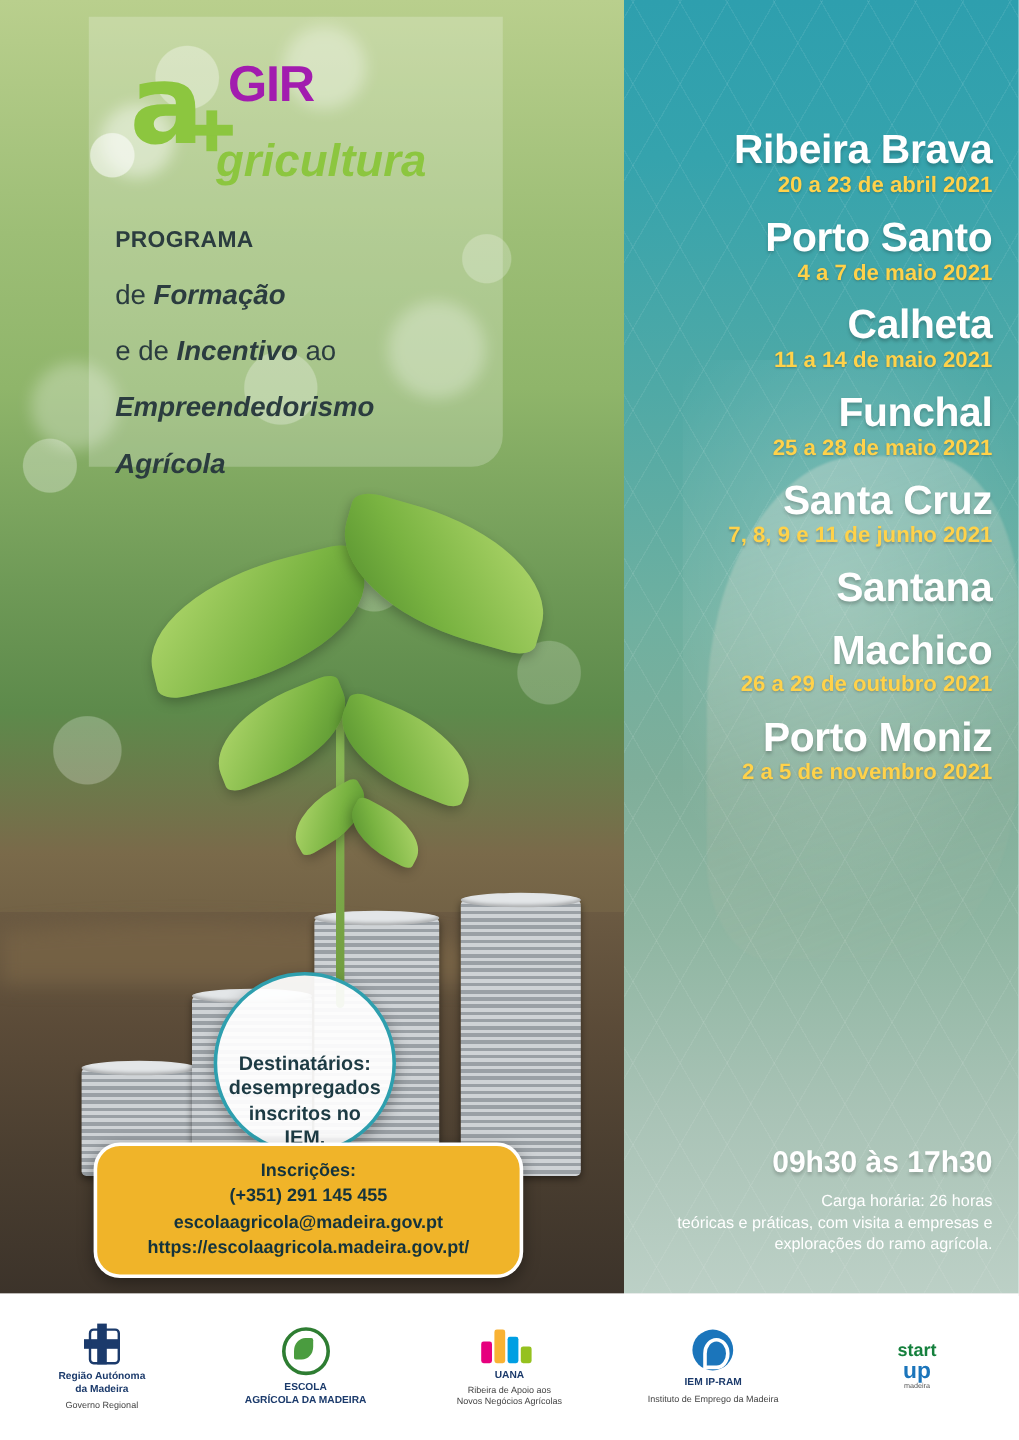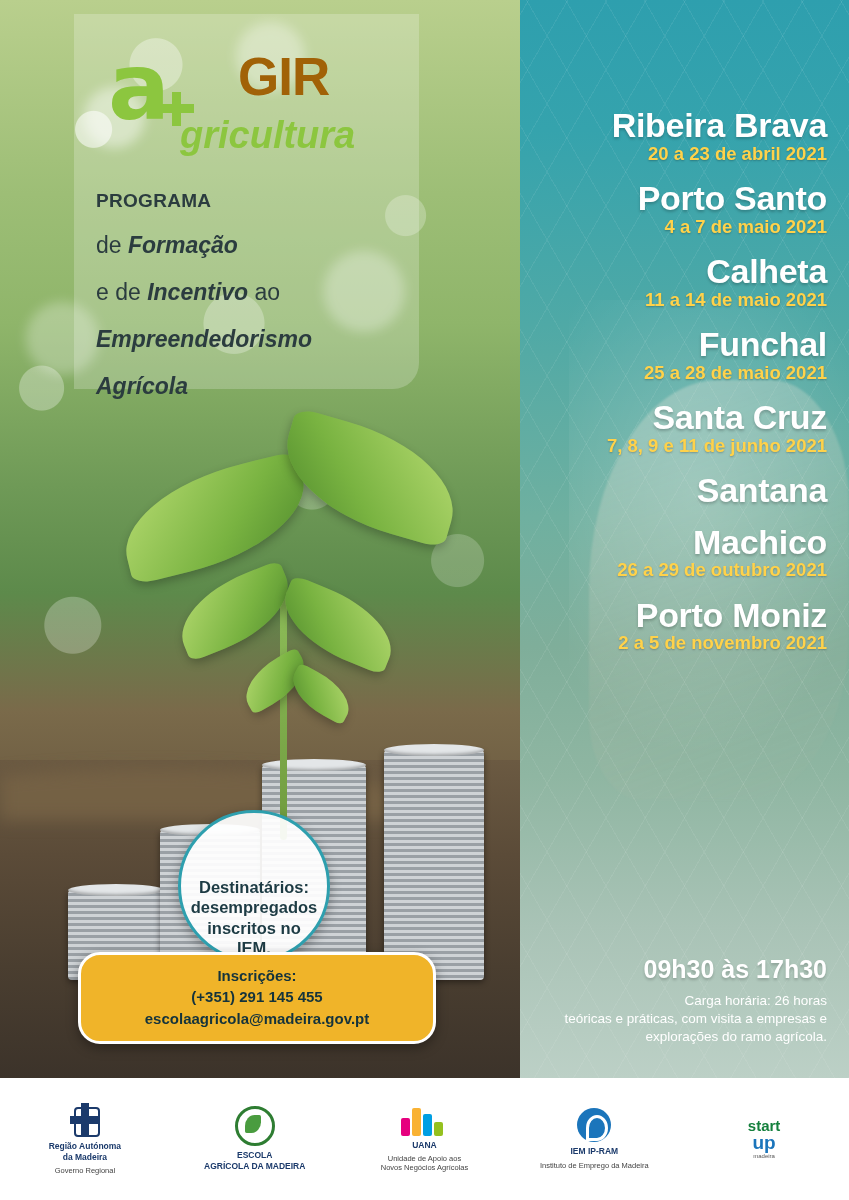--- a/index.html
+++ b/index.html
@@ -123,21 +123,21 @@
     font-family:"DejaVu Sans", sans-serif;
   }
   .logo .plus{
     position:absolute;left:52px;top:52px;width:34px;height:34px;
   }
   .logo .plus:before,.logo .plus:after{
     content:"";position:absolute;background:#8cc63f;
   }
   .logo .plus:before{left:12px;top:0;width:9px;height:34px;}
   .logo .plus:after{left:0;top:12px;width:34px;height:9px;}
-  .logo .gir{position:absolute;left:82px;top:6px;font-size:53px;font-weight:bold;color:#a16207;letter-spacing:-1px;margin-left:48px;}
+  .logo .gir{position:absolute;left:82px;top:6px;font-size:42px;font-weight:bold;color:#a21caf;letter-spacing:-1px;}
   .logo .gricultura{position:absolute;left:72px;top:74px;font-size:38px;font-style:italic;font-weight:bold;color:#8cc63f;}
 
   .headtext{position:absolute;left:96px;top:190px;width:310px;color:#2b3c3f;}
   .headtext .l1{font-size:19px;font-weight:bold;letter-spacing:.3px;}
   .headtext .l2,.headtext .l3,.headtext .l4{font-size:23px;margin-top:20px;}
   .headtext .b{font-weight:bold;font-style:italic;}
   .headtext .r{font-weight:normal;font-style:normal;}
   .headtext .l4{font-weight:bold;font-style:italic;}
 
   
@@ -291,20 +291,21 @@
       <b>desempregados</b><br>
       <b>inscritos no</b><br>
       <b>IEM.</b>
     </span>
   </div>
 
   <div class="cta">
     <div class="t">Inscrições:</div>
     <div class="t">(+351) 291 145 455</div>
     <div class="t">escolaagricola@madeira.gov.pt</div>
+    <div class="t">https://escolaagricola.madeira.gov.pt/</div>
   </div>
 
   <div class="divline"></div>
 
   <div class="footer">
 
     <div class="fitem">
       <div class="ram-mark">
         <div class="c"></div>
           <div class="h"></div>
@@ -327,21 +328,21 @@
 
     <div class="fitem">
       <div class="uana-mark">
           <i></i>
           <i></i>
           <i></i>
           <i></i>
         </div>
       <div class="cap">UANA</div>
       <div class="cap2">
-        <span>Unidade de Apoio aos</span><br>
+        <span>Ribeira de Apoio aos</span><br>
         <span>Novos Negócios Agrícolas</span>
       </div>
     </div>
 
     <div class="fitem">
       <div class="iem-mark"></div>
       <div class="cap">
         <span>IEM</span>
         <span>IP-RAM</span>
       </div>

